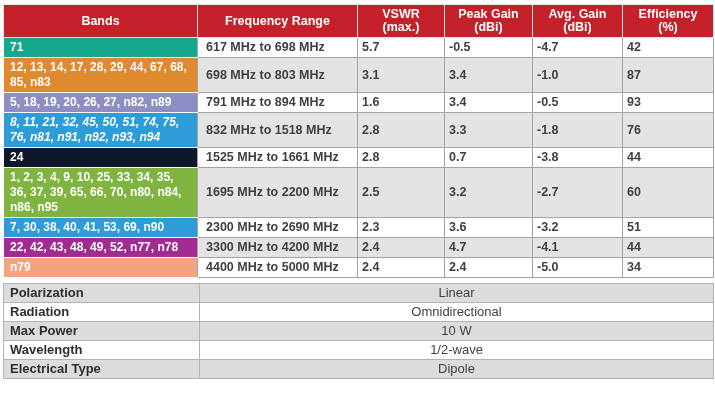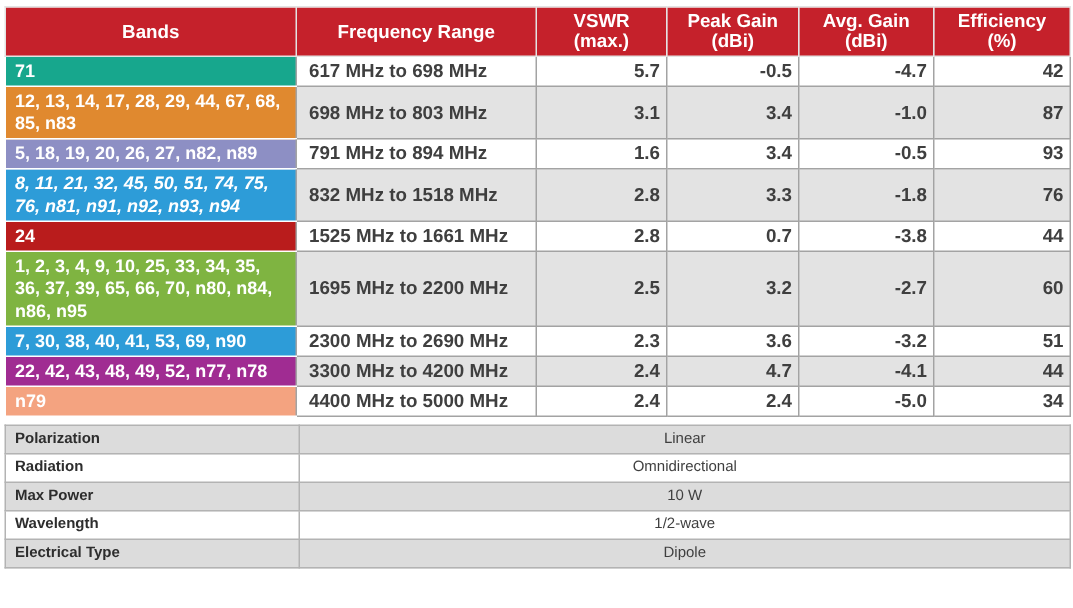--- a/index.html
+++ b/index.html
@@ -26,26 +26,26 @@
   .spec td{
     font-size:12.5px;color:#3f3f3f;border:1px solid #a3a3a3;
     padding:2px 4px;line-height:15px;vertical-align:middle;background:#ffffff;font-weight:bold;
   }
   .spec td.band{
     color:#ffffff;font-weight:bold;font-size:12px;text-align:left;
     padding:2px 4px 2px 6px;line-height:15px;
     border-color:#ffffff;border-right-color:#a3a3a3;
   }
   .spec td.freq{text-align:left;padding-left:8px;}
-  .spec td.num{text-align:right;}
+  .spec td.num{text-align:left;}
   .spec tr.alt td:not(.band){background:var(--row-alt);}
   
   .props{margin-top:5px;border:1px solid #999999;}
   .props td{
-    font-size:10px;color:#3f3f3f;border:1px solid #b3b3b3;
+    font-size:13px;color:#3f3f3f;border:1px solid #b3b3b3;
     padding:2px 4px;line-height:14px;vertical-align:middle;background:#ffffff;
   }
   .props td.plabel{font-weight:bold;color:#2d2d2d;padding-left:6px;text-align:left;}
   .props td.pvalue{text-align:center;}
   .props tr.alt td{background:var(--props-alt);}
 </style>
 </head>
 <body>
 
 <div class="page">
@@ -100,21 +100,21 @@
         </tr>
         <tr class="alt">
           <td class="band" style="background: rgb(45, 156, 216); font-style: italic;">8, 11, 21, 32, 45, 50, 51, 74, 75, 76, n81, n91, n92, n93, n94</td>
           <td class="freq">832 MHz to 1518 MHz</td>
           <td class="num">2.8</td>
           <td class="num">3.3</td>
           <td class="num">-1.8</td>
           <td class="num">76</td>
         </tr>
         <tr>
-          <td class="band" style="background: #b91c1c;">24</td>
+          <td class="band" style="background: #0f172a;">24</td>
           <td class="freq">1525 MHz to 1661 MHz</td>
           <td class="num">2.8</td>
           <td class="num">0.7</td>
           <td class="num">-3.8</td>
           <td class="num">44</td>
         </tr>
         <tr class="alt">
           <td class="band" style="background: rgb(127, 180, 65);">1, 2, 3, 4, 9, 10, 25, 33, 34, 35, 36, 37, 39, 65, 66, 70, n80, n84, n86, n95</td>
           <td class="freq">1695 MHz to 2200 MHz</td>
           <td class="num">2.5</td>

